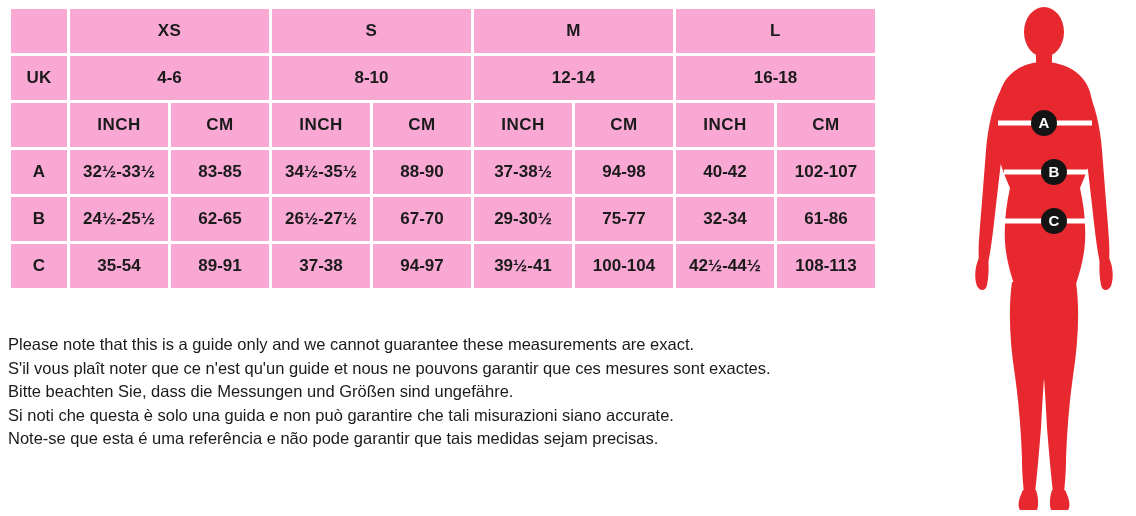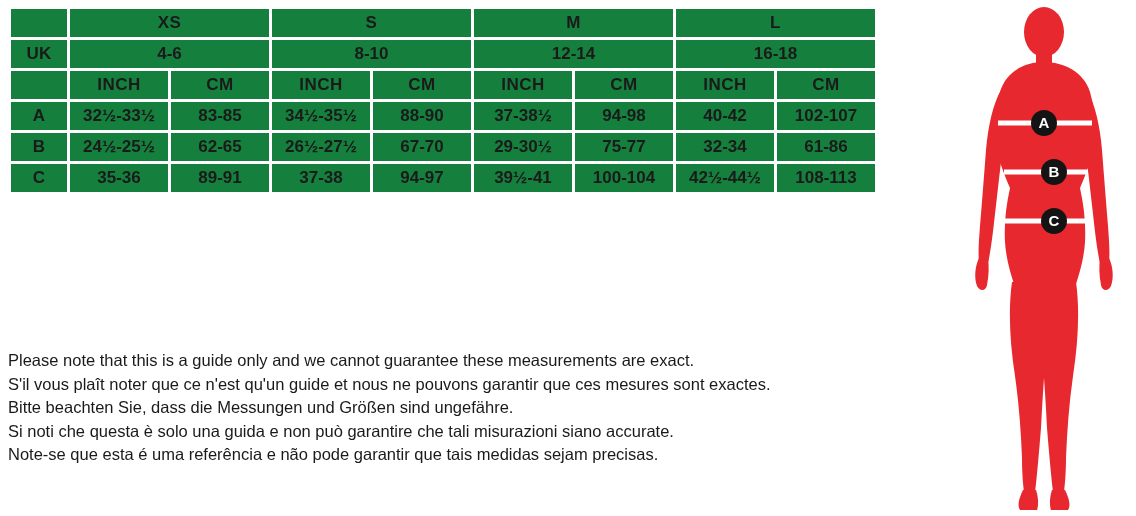--- a/index.html
+++ b/index.html
@@ -27,29 +27,29 @@
     top: 6px;
     width: 860px;
   }
   .chart table {
     border-collapse: separate;
     border-spacing: 3px 3px;
     width: 100%;
     table-layout: fixed;
   }
   .chart td, .chart th {
-    padding: 0;
+    padding: 8px;
     margin: 0;
     height: 28px;
     text-align: center;
     vertical-align: middle;
     font-size: 17px;
     font-weight: bold;
     color: #1a1a1a;
-    background: #15803d;
+    background: #f9a8d4;
     white-space: nowrap;
   }
   .lbl-col {
     width: 56px;
   }
   .size-head {
     background: #231f20;
     color: #ffffff;
     font-size: 18px;
     letter-spacing: 0.5px;
@@ -76,21 +76,21 @@
     font-size: 17px;
   }
   .val-small {
     font-size: 16px;
   }
 
   
   .notes {
     position: absolute;
     left: 8px;
-    top: 349px;
+    top: 333px;
     width: 900px;
   }
   .notes p {
     margin: 0 0 1px 0;
     font-size: 16.5px;
     line-height: 22.5px;
     color: #1a1a1a;
     white-space: nowrap;
   }
 
@@ -190,21 +190,21 @@
         <td class="val-small">26½-27½</td>
         <td class="val">67-70</td>
         <td class="val-small">29-30½</td>
         <td class="val">75-77</td>
         <td class="val-small">32-34</td>
         <td class="val">61-86</td>
       </tr>
 
       <tr>
         <td class="redlbl">C</td>
-        <td class="val-small">35-36</td>
+        <td class="val-small">35-54</td>
         <td class="val">89-91</td>
         <td class="val-small">37-38</td>
         <td class="val">94-97</td>
         <td class="val-small">39½-41</td>
         <td class="val">100-104</td>
         <td class="val-small">42½-44½</td>
         <td class="val">108-113</td>
       </tr>
     </tbody>
       </table>

